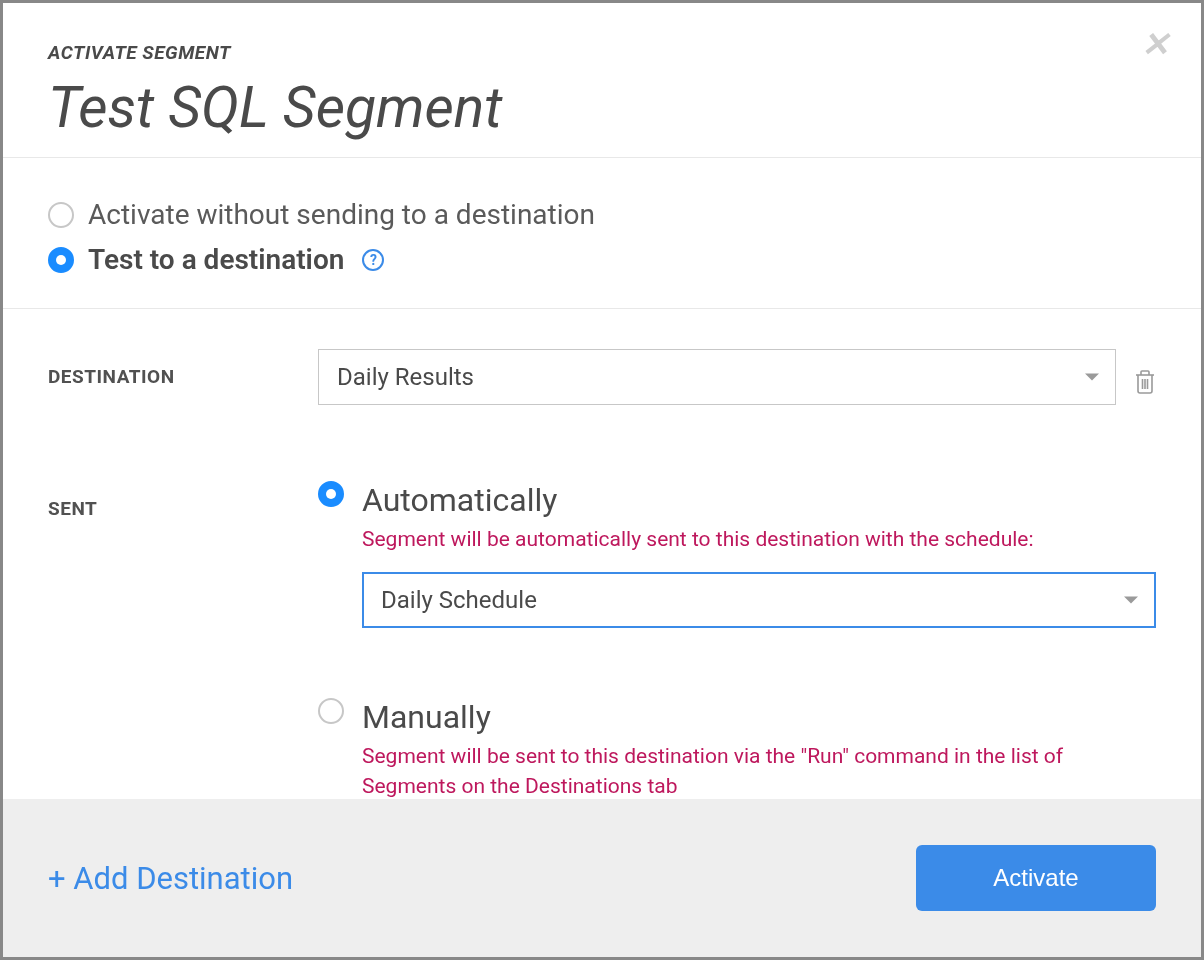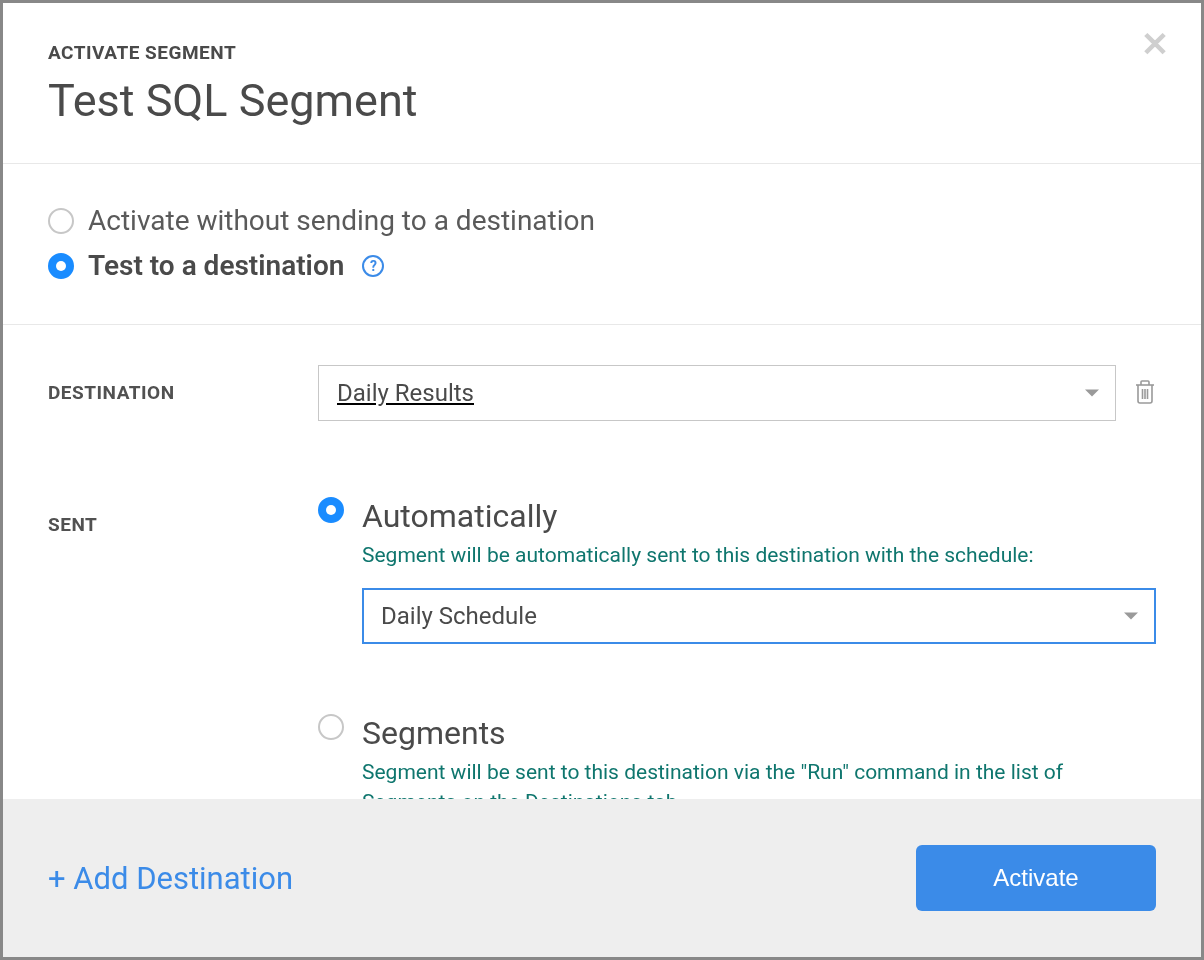--- a/index.html
+++ b/index.html
@@ -15,33 +15,34 @@
   .modal {
     width: 1204px;
     height: 960px;
     background: #fff;
     border: 3px solid #888;
     position: relative;
     display: flex;
     flex-direction: column;
   }
   .modal-header {
-    padding: 38px 45px 36px 45px;
+    padding: 38px 45px 16px 45px;
     border-bottom: 1px solid #e8e8e8;
     position: relative;
+    font-style: italic;
   }
   .modal-eyebrow {
     font-size: 19px;
     font-weight: 700;
     letter-spacing: 0.5px;
     color: #4a4a4a;
     margin-bottom: 10px;
   }
   .modal-title {
-    font-size: 45px;
+    font-size: 57px;
     font-weight: 400;
     color: #4a4a4a;
   }
   .close-btn {
     position: absolute;
     top: 25px;
     right: 30px;
     width: 32px;
     height: 32px;
     cursor: pointer;
@@ -63,21 +64,21 @@
     width: 14px;
   }
   .modal-body::-webkit-scrollbar-track {
     background: transparent;
   }
   .modal-body::-webkit-scrollbar-thumb {
     background: #d0d0d0;
     border-radius: 8px;
   }
   .options-section {
-    padding: 40px 45px 30px 45px;
+    padding: 40px 45px 20px 45px;
     border-bottom: 1px solid #e8e8e8;
   }
   .radio-row {
     display: flex;
     align-items: center;
     gap: 14px;
     margin-bottom: 12px;
   }
   .radio-outer {
     width: 26px;
@@ -140,23 +141,22 @@
     flex-shrink: 0;
     font-size: 19px;
     font-weight: 700;
     letter-spacing: 0.5px;
     color: #515151;
     padding-top: 16px;
   }
   .form-control-wrap {
     flex: 1;
     display: flex;
-    align-items: flex-start;
+    align-items: center;
     gap: 18px;
-    text-decoration: underline;
   }
   .select-box {
     flex: 1;
     height: 56px;
     border: 1px solid #c7c7c7;
     background: #fff;
     display: flex;
     align-items: center;
     padding: 0 18px;
     position: relative;
@@ -201,21 +201,21 @@
     flex: 1;
   }
   .sent-radio-title {
     font-size: 32px;
     color: #4a4a4a;
     margin-bottom: 6px;
     cursor: pointer;
   }
   .sent-radio-desc {
     font-size: 21px;
-    color: #0f766e;
+    color: #be185d;
     line-height: 1.4;
     margin-bottom: 18px;
   }
   .schedule-select {
     margin-left: 0;
   }
   .modal-footer {
     background: #eeeeee;
     padding: 46px 45px;
     display: flex;
@@ -325,21 +325,21 @@
                   <span class="select-caret"></span>
                 </div>
               </div>
             </div>
           </div>
 
           <div class="sent-radio-block" style="margin-bottom:0;">
             <div class="sent-radio-row">
               <span class="radio-outer"></span>
               <div class="sent-radio-content">
-                <div class="sent-radio-title">Segments</div>
+                <div class="sent-radio-title">Manually</div>
                 <div class="sent-radio-desc">Segment will be sent to this destination via the "Run" command in the list of Segments on the Destinations tab</div>
               </div>
             </div>
           </div>
 
         </div>
       </div>
 
     </div>
 

